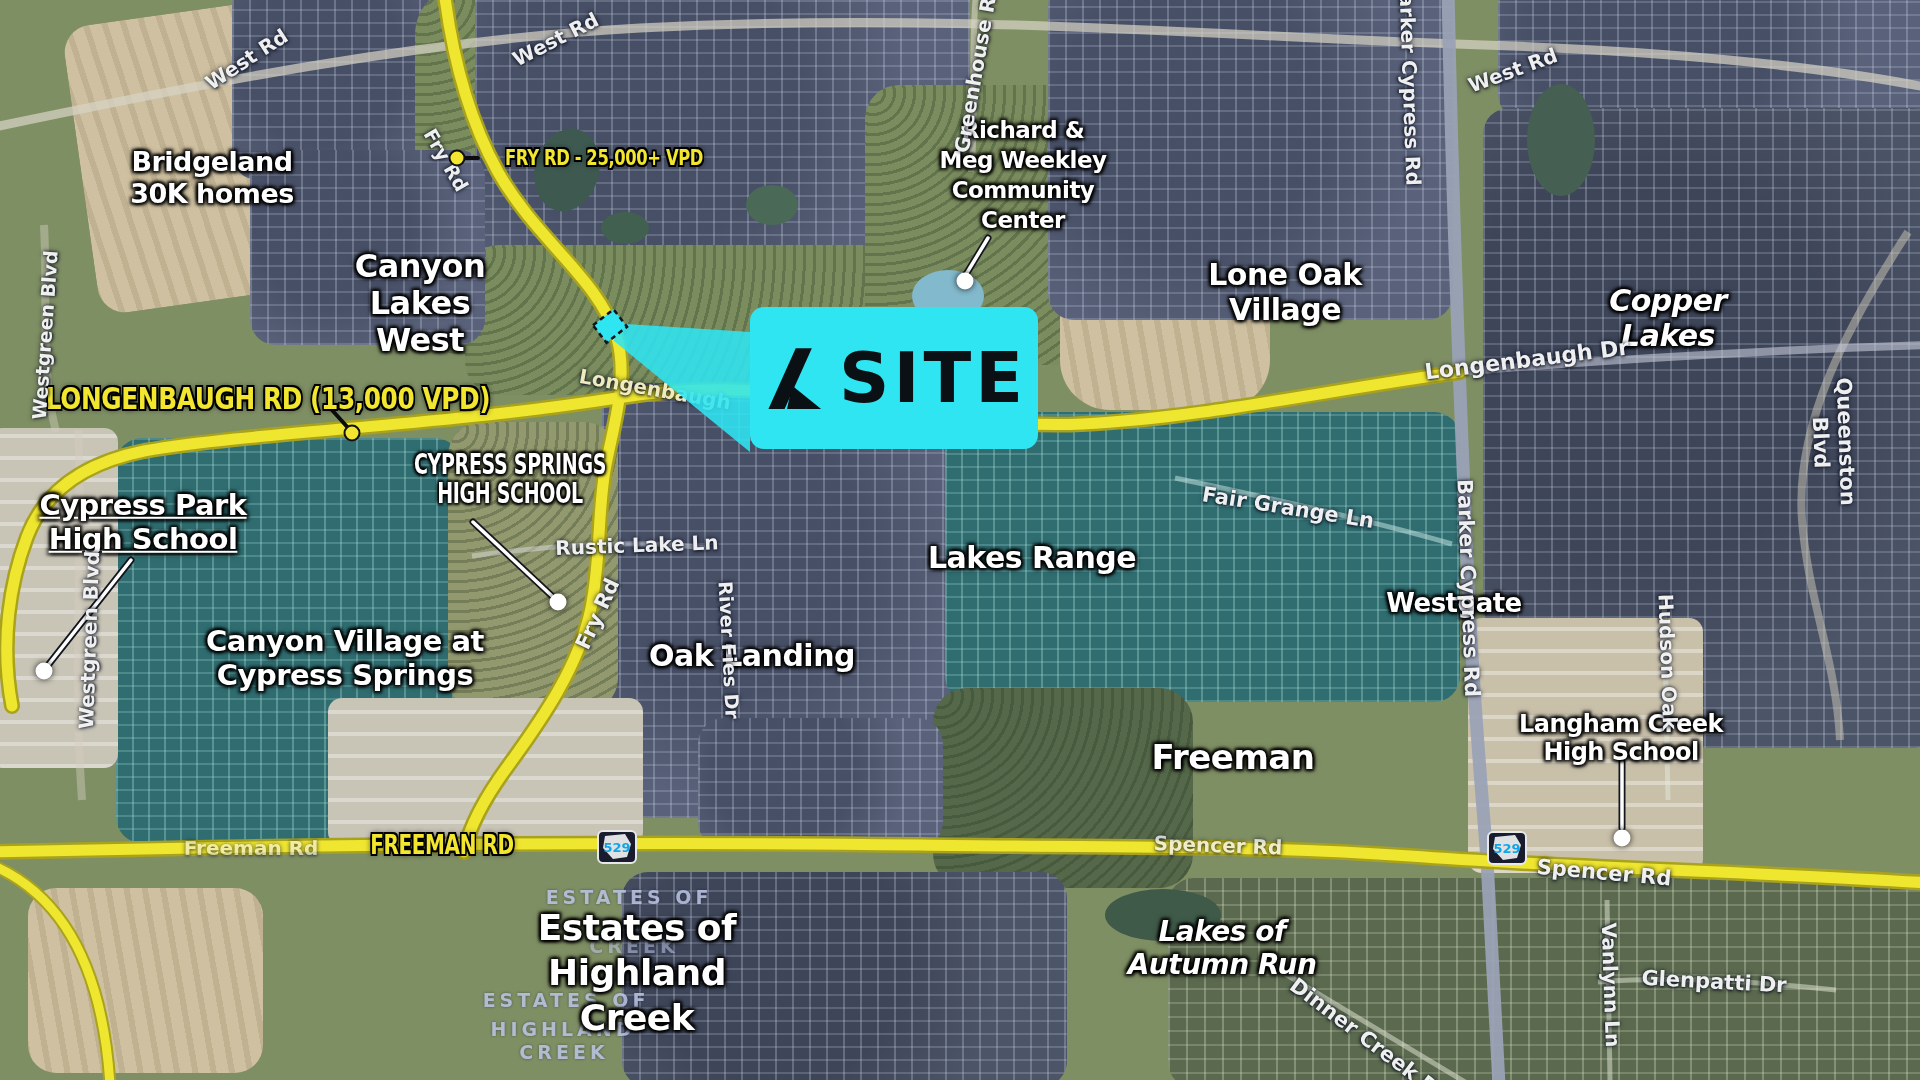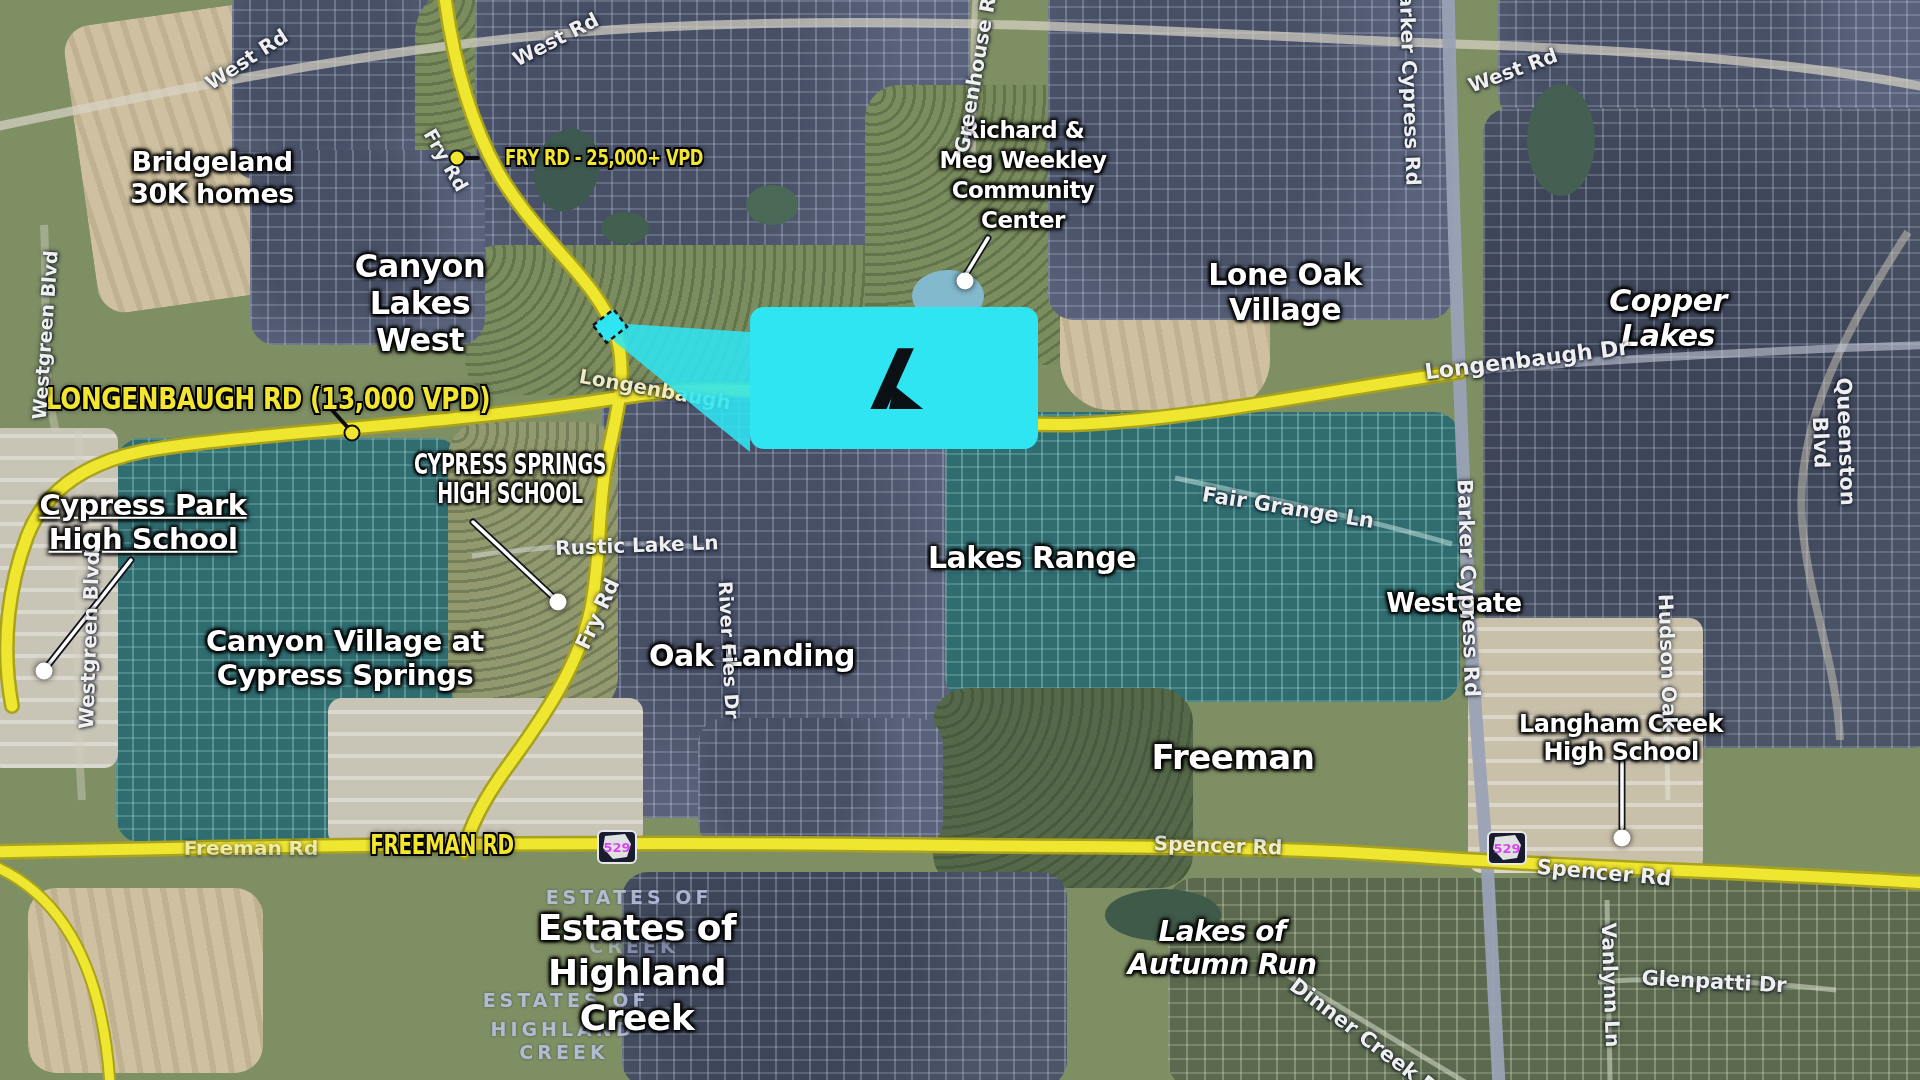--- a/index.html
+++ b/index.html
@@ -48,21 +48,21 @@
   .doty{position:absolute;z-index:7;width:13px;height:13px;border-radius:50%;background:#f2e62e;
        border:2px solid #111;transform:translate(-50%,-50%);}
   #site-box{position:absolute;z-index:6;left:750px;top:307px;width:288px;height:142px;
        background:#2fe5f2;border-radius:14px;display:flex;align-items:center;justify-content:center;gap:16px;}
   #site-box .site-word{font-size:70px;font-weight:900;color:#0b1015;letter-spacing:4px;
        font-family:"DejaVu Sans","Liberation Sans",sans-serif;}
   .shield{position:absolute;z-index:7;width:36px;height:30px;transform:translate(-50%,-50%);
        background:#181c2e;border:2px solid #e8e8e8;border-radius:6px;
        display:flex;align-items:center;justify-content:center;}
   .shield svg{position:absolute;inset:0;}
-  .shield .shield-num{position:relative;z-index:1;color:#d946ef;font-weight:800;font-size:13px;
+  .shield .shield-num{position:relative;z-index:1;color:#0ea5e9;font-weight:800;font-size:13px;
        font-family:"DejaVu Sans",sans-serif;}
 </style>
 </head>
 <body>
 
 <div>
   <div class="patch tan" style="left:80px;top:10px;width:250px;height:290px;transform:rotate(-8deg);"></div>
   <div class="patch res" style="left:232px;top:-20px;width:255px;height:200px;"></div>
   <div class="patch green" style="left:415px;top:-15px;width:130px;height:370px;border-radius:50px;"></div>
   <div class="patch res" style="left:475px;top:-25px;width:495px;height:300px;"></div>
@@ -129,20 +129,21 @@
   <g stroke-linecap="round">
     <path d="M463,158 L478,158 M332,410 L350,430" stroke="#0c0c0c" stroke-width="4" fill="none"></path>
   </g>
 </svg>
 
 <div id="site-box">
   <svg width="62" height="70" viewBox="0 0 100 100">
     <path d="M12,100 L56,2 L82,2 L38,100 Z" fill="#0b1015"></path>
     <path d="M50,62 L97,100 L42,100 Z" fill="#0b1015"></path>
   </svg>
+  <span class="site-word">SITE</span>
 </div>
 
 <div class="lbl yellow" style="left:604px;top:158px;font-size:21px;"><span class="cond" style="--sx:.78">FRY RD - 25,000+ VPD</span></div>
 <div class="lbl yellow" style="left:268px;top:398px;font-size:31px;"><span class="cond" style="--sx:.8">LONGENBAUGH RD (13,000 VPD)</span></div>
 <div class="lbl yellow" style="left:442px;top:845px;font-size:27px;"><span class="cond" style="--sx:.74">FREEMAN RD</span></div>
 
 <div class="lbl" style="left:1023px;top:176px;font-size:23px;line-height:1.3;">Richard &amp;
 Meg Weekley
 Community
 Center</div>

